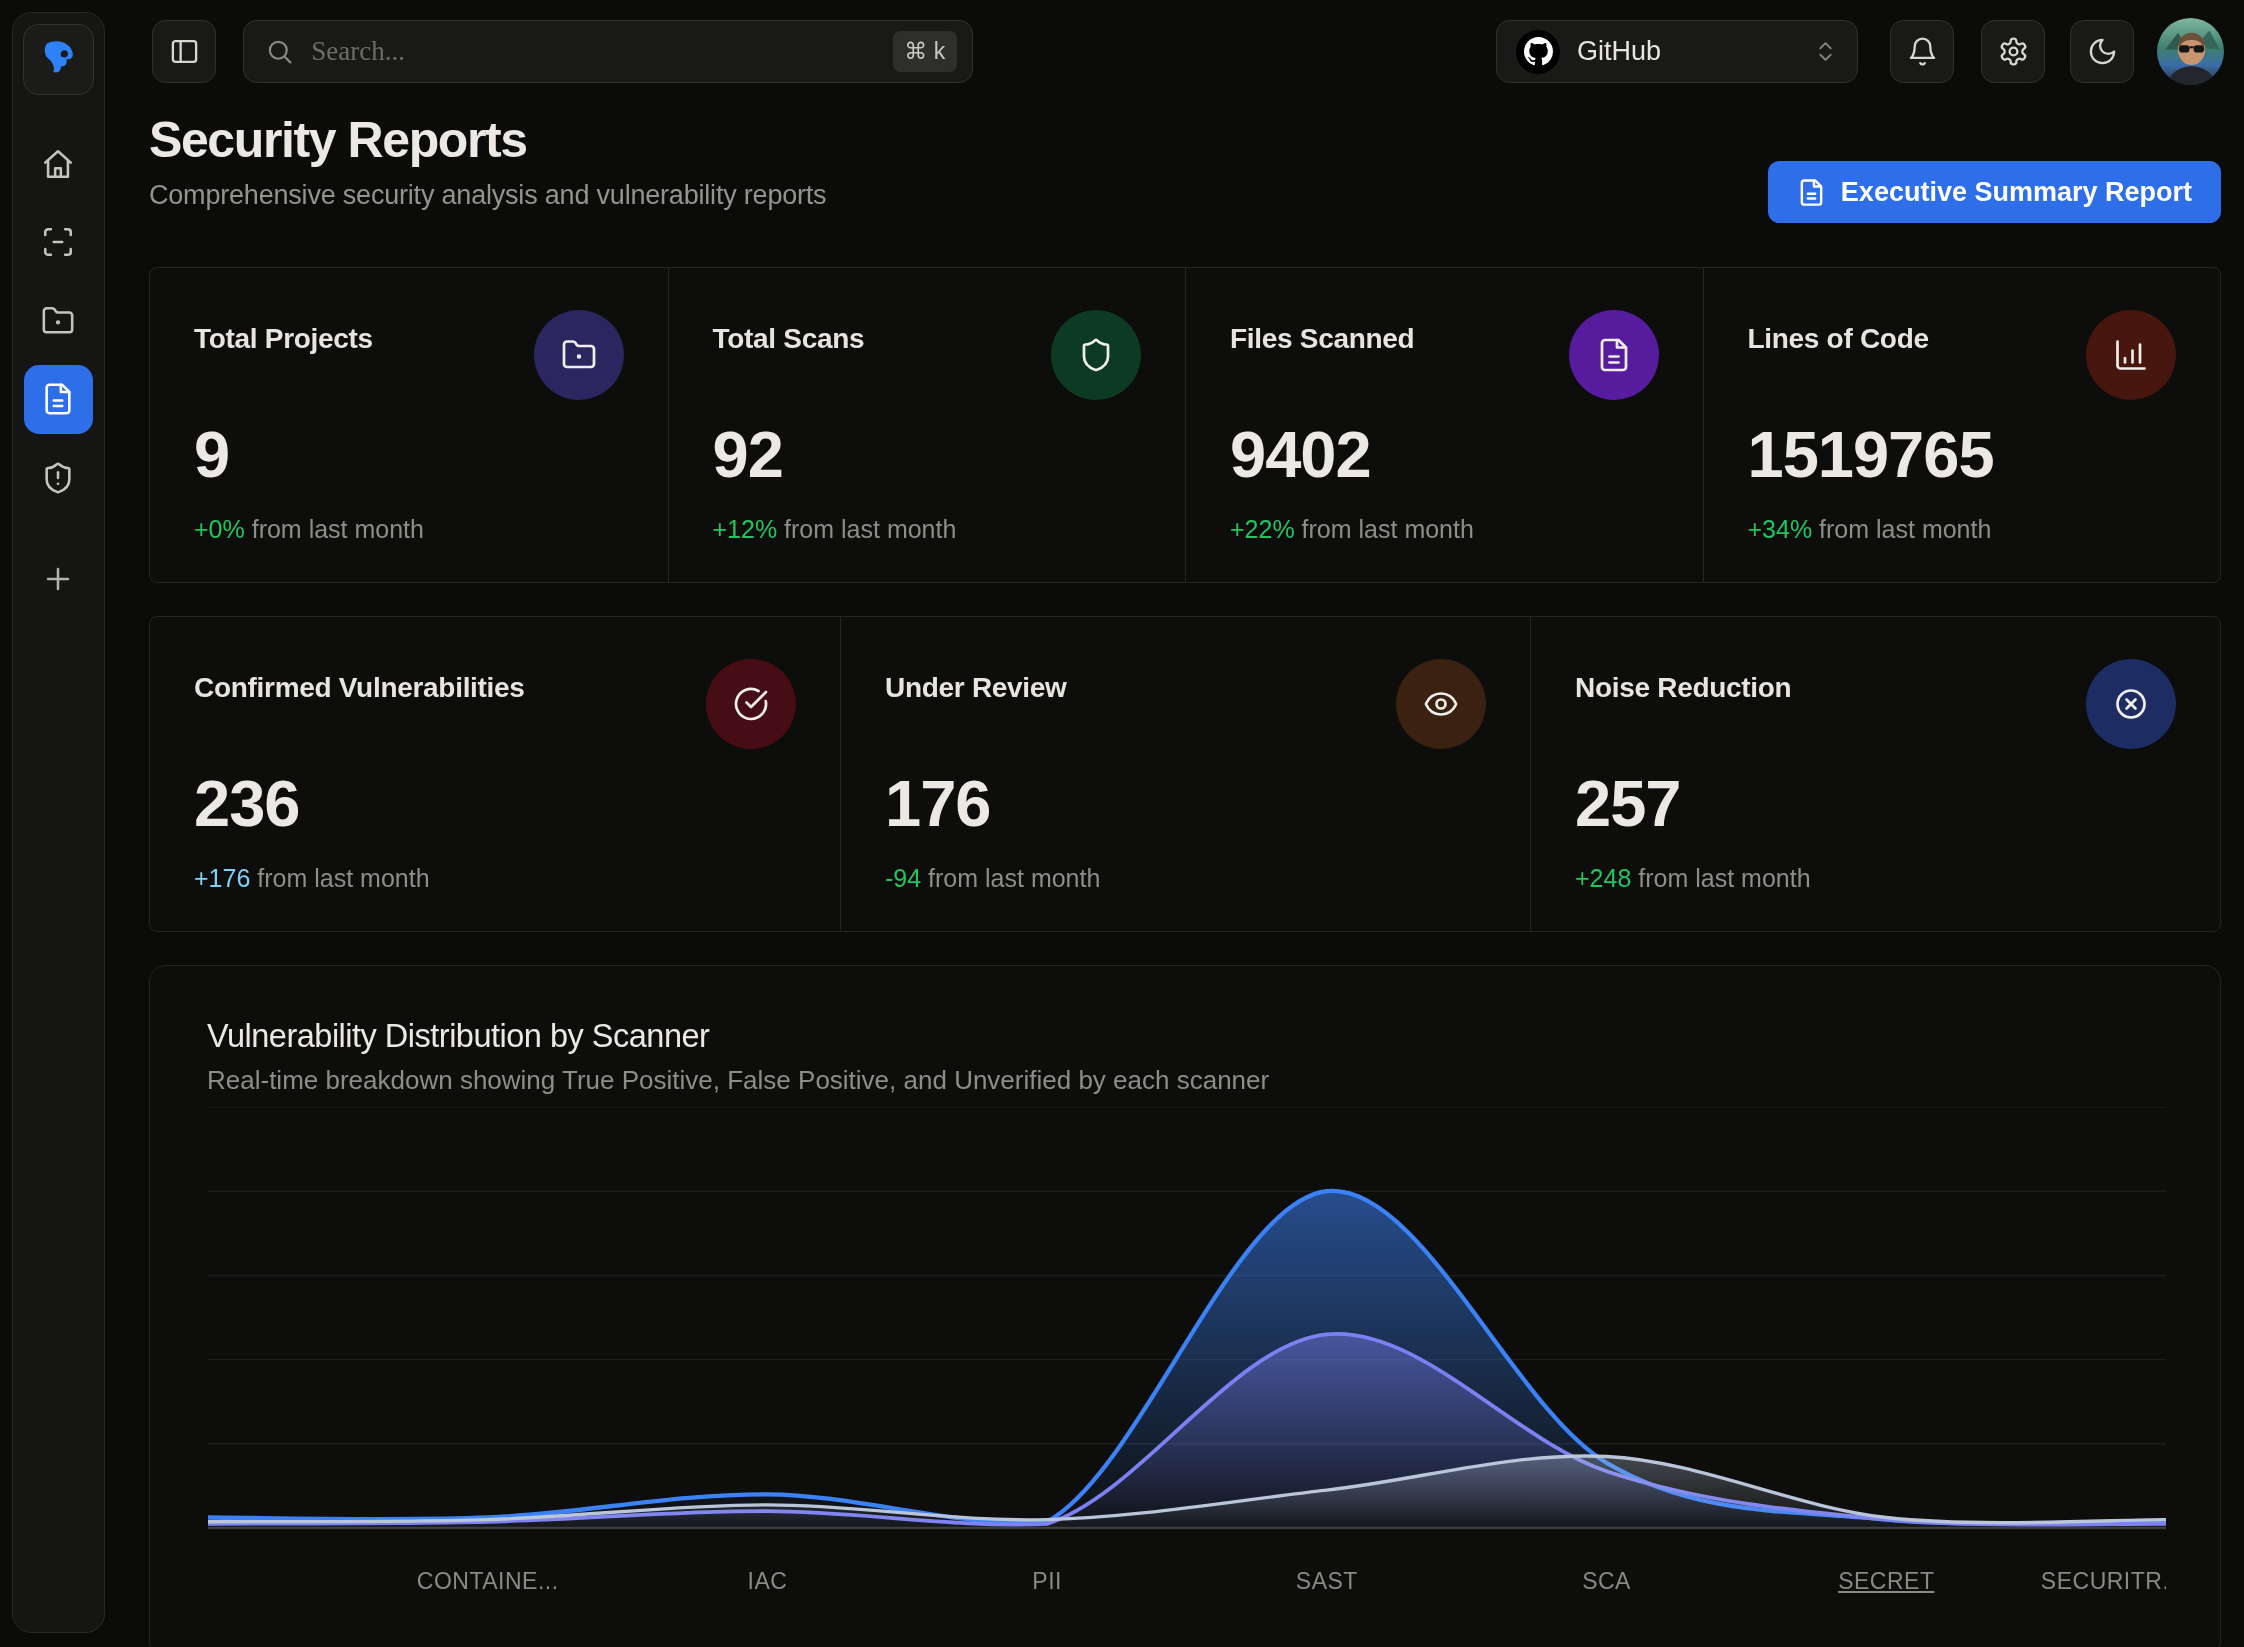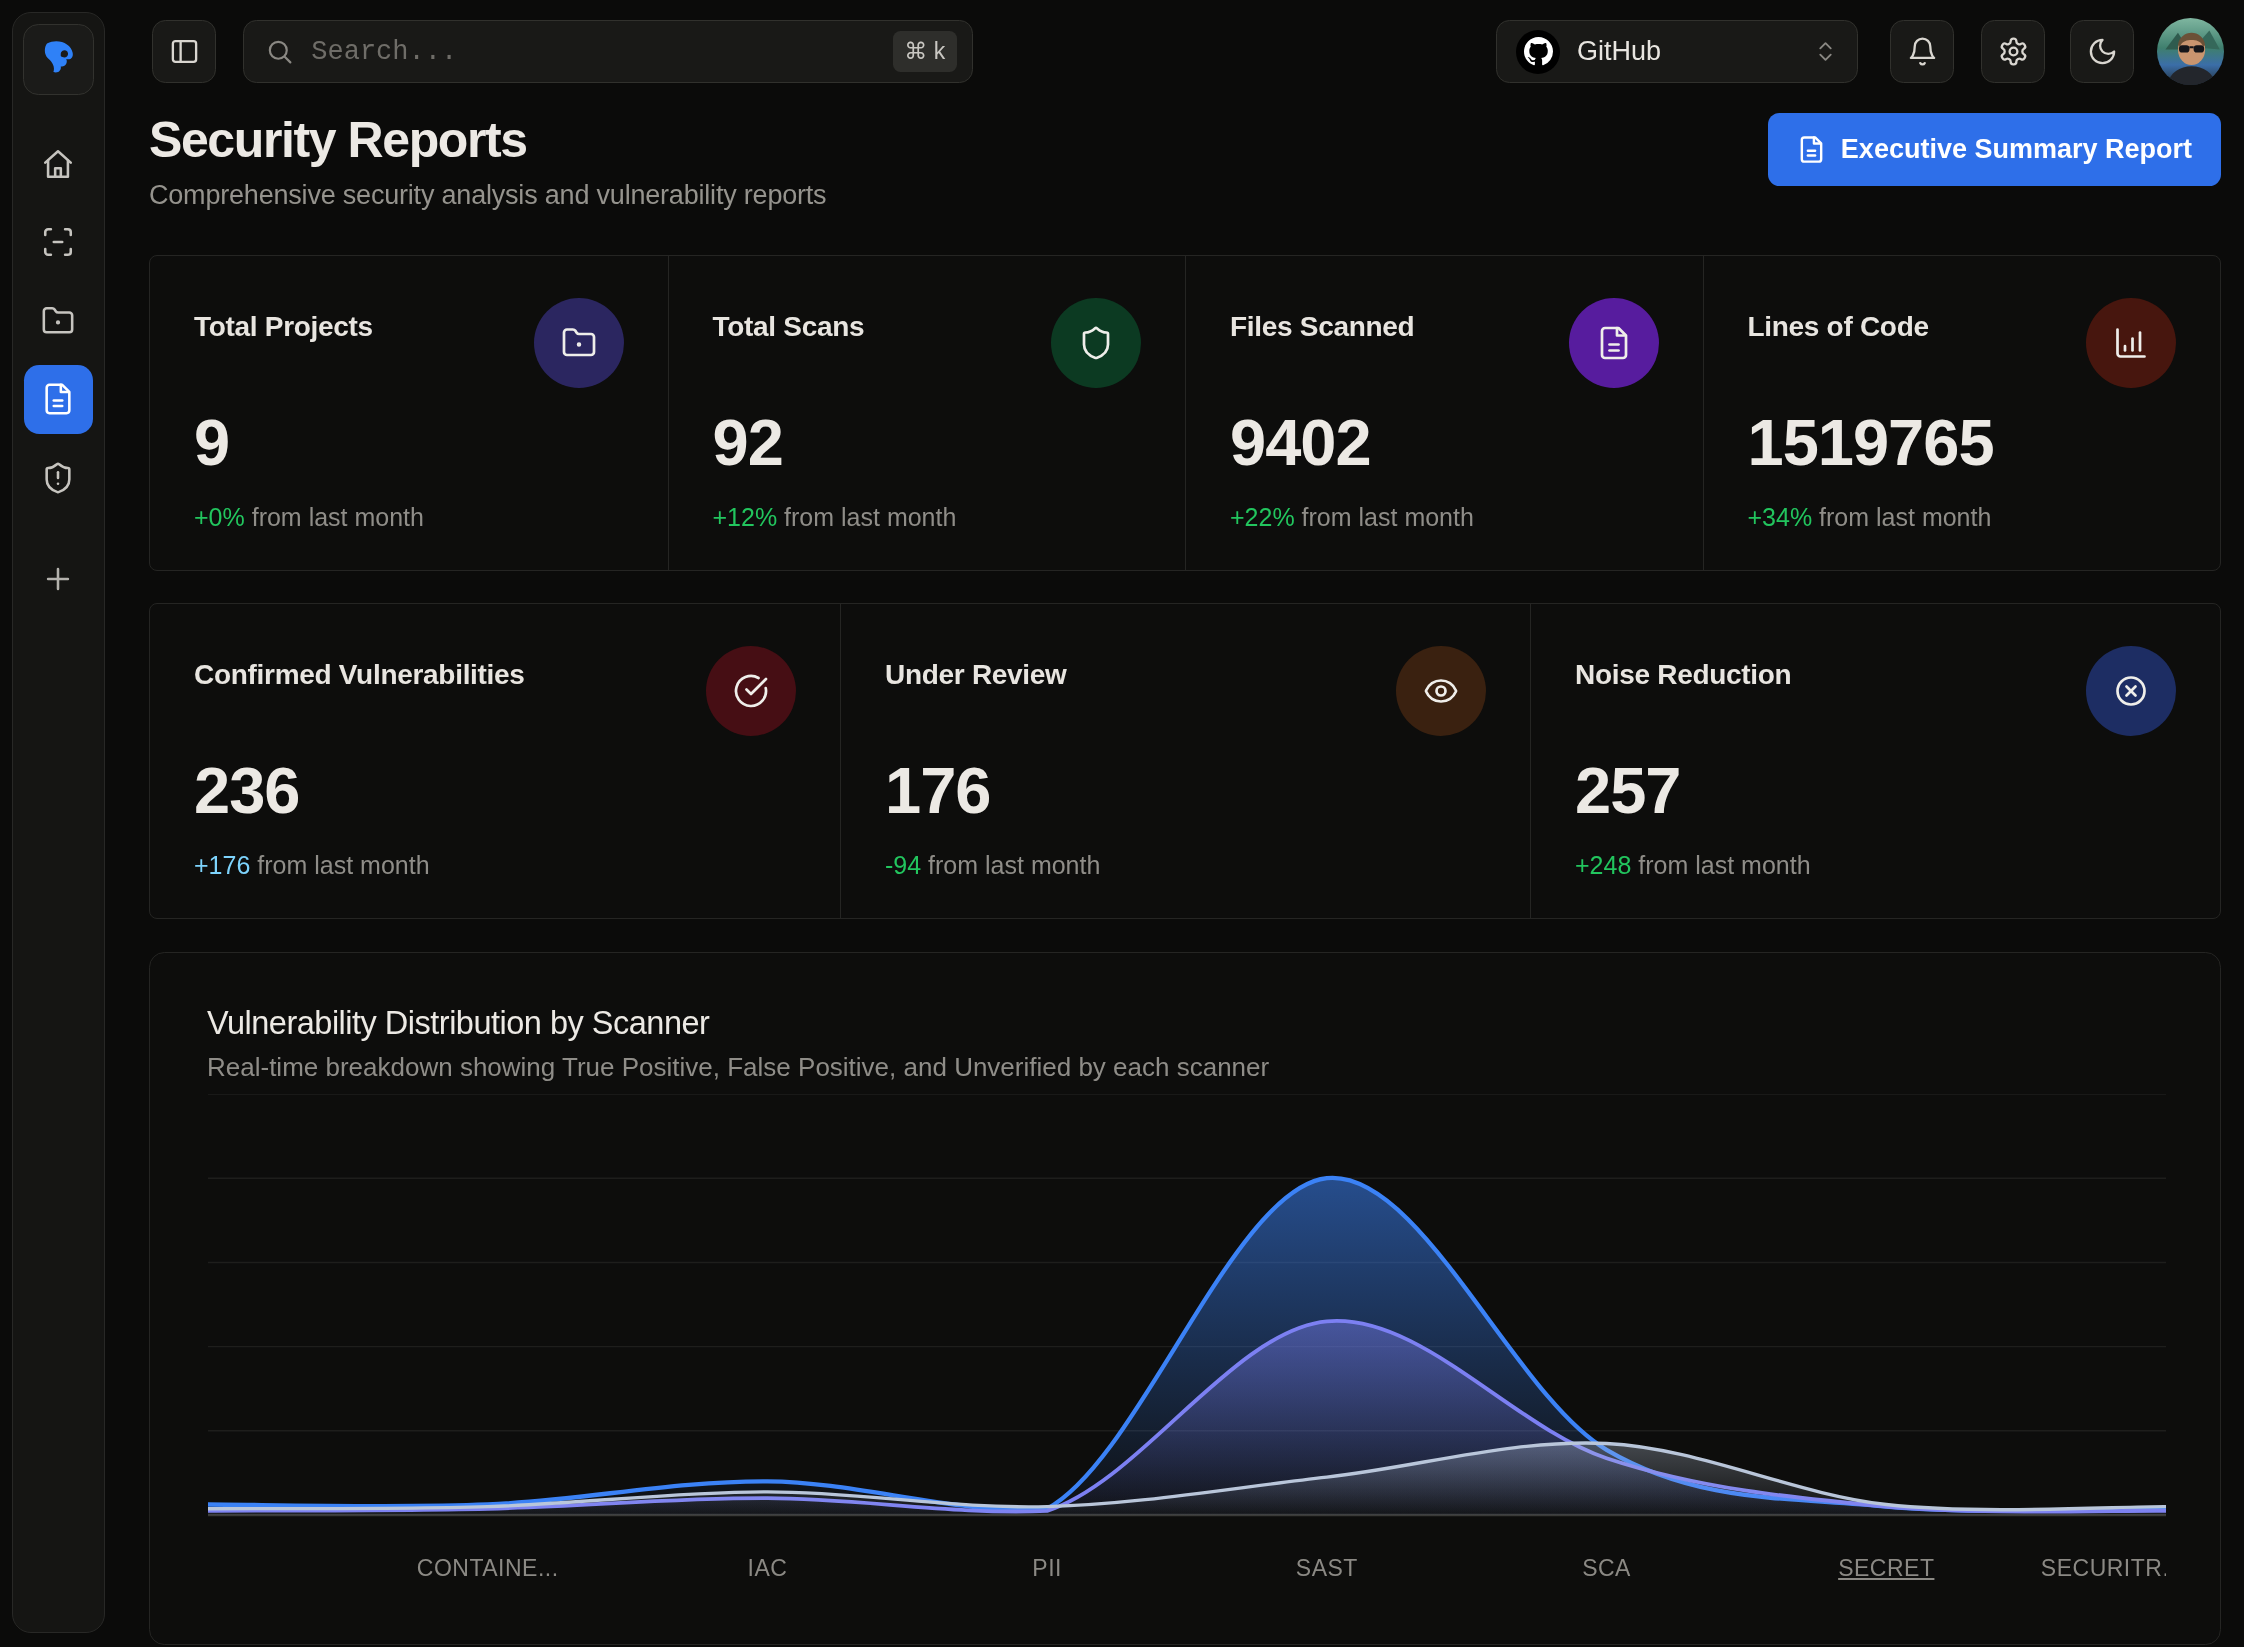--- a/index.html
+++ b/index.html
@@ -20,36 +20,36 @@
   .nav-item svg{width:34px;height:34px}
   .nav-item.active{background:#2e6fe9;color:#fff}
   .nav-item.plus{margin-top:23px;color:#b4b2ad}
   
   .btn-icon{position:absolute;top:20px;width:64px;height:63px;background:#191917;border:1px solid #31312d;
     border-radius:13.4px;display:flex;align-items:center;justify-content:center;color:#d9d6d0;cursor:pointer;box-sizing:border-box}
   .btn-icon svg{width:31px;height:31px}
   .search{position:absolute;left:243px;top:20px;width:730px;height:63px;background:#191917;border:1px solid #31312d;
     border-radius:13.4px;display:flex;align-items:center;padding:0 15.3px 0 21px;box-sizing:border-box;gap:15.3px}
   .search svg{width:29px;height:29px;color:#8a8883;flex:0 0 auto}
-  .search input{flex:1;background:transparent;border:0;outline:0;color:#d5d2cc;font-size:27px;font-family:Liberation Mono, monospace}
+  .search input{flex:1;background:transparent;border:0;outline:0;color:#d5d2cc;font-size:27px;font-family:Liberation Serif, serif}
   .search input::placeholder{color:#6f6d68}
   .kbd{background:#2e2e2b;border-radius:7.6px;padding:6.7px 11.5px;font-size:23px;color:#c9c7c2;white-space:nowrap}
   .workspace{position:absolute;left:1496px;top:20px;width:362px;height:63px;background:#191917;border:1px solid #31312d;
     border-radius:13.4px;display:flex;align-items:center;gap:17px;padding:0 19px;box-sizing:border-box;cursor:pointer}
   .gh-badge{width:44px;height:44px;border-radius:50%;background:#000;display:flex;align-items:center;justify-content:center}
   .gh-badge svg{width:29px;height:29px;fill:#fff}
   .workspace .ws-label{font-size:27px;color:#e8e5e0;flex:1}
   .workspace .chev{color:#8a8883}
   .avatar{position:absolute;left:2157px;top:18px;width:67px;height:67px;border-radius:50%;overflow:hidden;cursor:pointer}
   
   .main{position:absolute;left:149px;top:0;width:2072px}
   .header{margin-top:113px;display:flex;justify-content:space-between;align-items:flex-start}
   .page-title{font-size:50px;font-weight:800;letter-spacing:-1.4px;color:#ece9e4;line-height:1.1}
   .page-sub{margin-top:11.5px;font-size:27px;color:#95938d;letter-spacing:-0.2px}
-  .cta{height:73px;background:#2e6fe9;border:0;border-radius:11.5px;color:#fff;
+  .cta{margin-top:48px;height:62px;background:#2e6fe9;border:0;border-radius:11.5px;color:#fff;
     display:flex;align-items:center;gap:15.3px;padding:3px 29px;font-size:27px;font-weight:600;font-family:inherit;cursor:pointer}
   .cta svg{width:29px;height:29px}
   
   .cards{margin-top:44px;display:grid;border:1px solid #252523;border-radius:8px;background:#0d0d0c;overflow:hidden}
   .cards.r1{grid-template-columns:repeat(4,1fr)}
   .cards.r2{margin-top:32.5px;grid-template-columns:repeat(3,1fr)}
   .card{padding:42px 44px 38px;border-left:1px solid #252523;box-sizing:border-box}
   .card:first-child{border-left:0}
   .card-top{display:flex;justify-content:space-between;align-items:flex-start}
   .card-label{font-size:28px;font-weight:600;color:#e8e5e0;letter-spacing:-0.3px;padding-top:13.4px}

